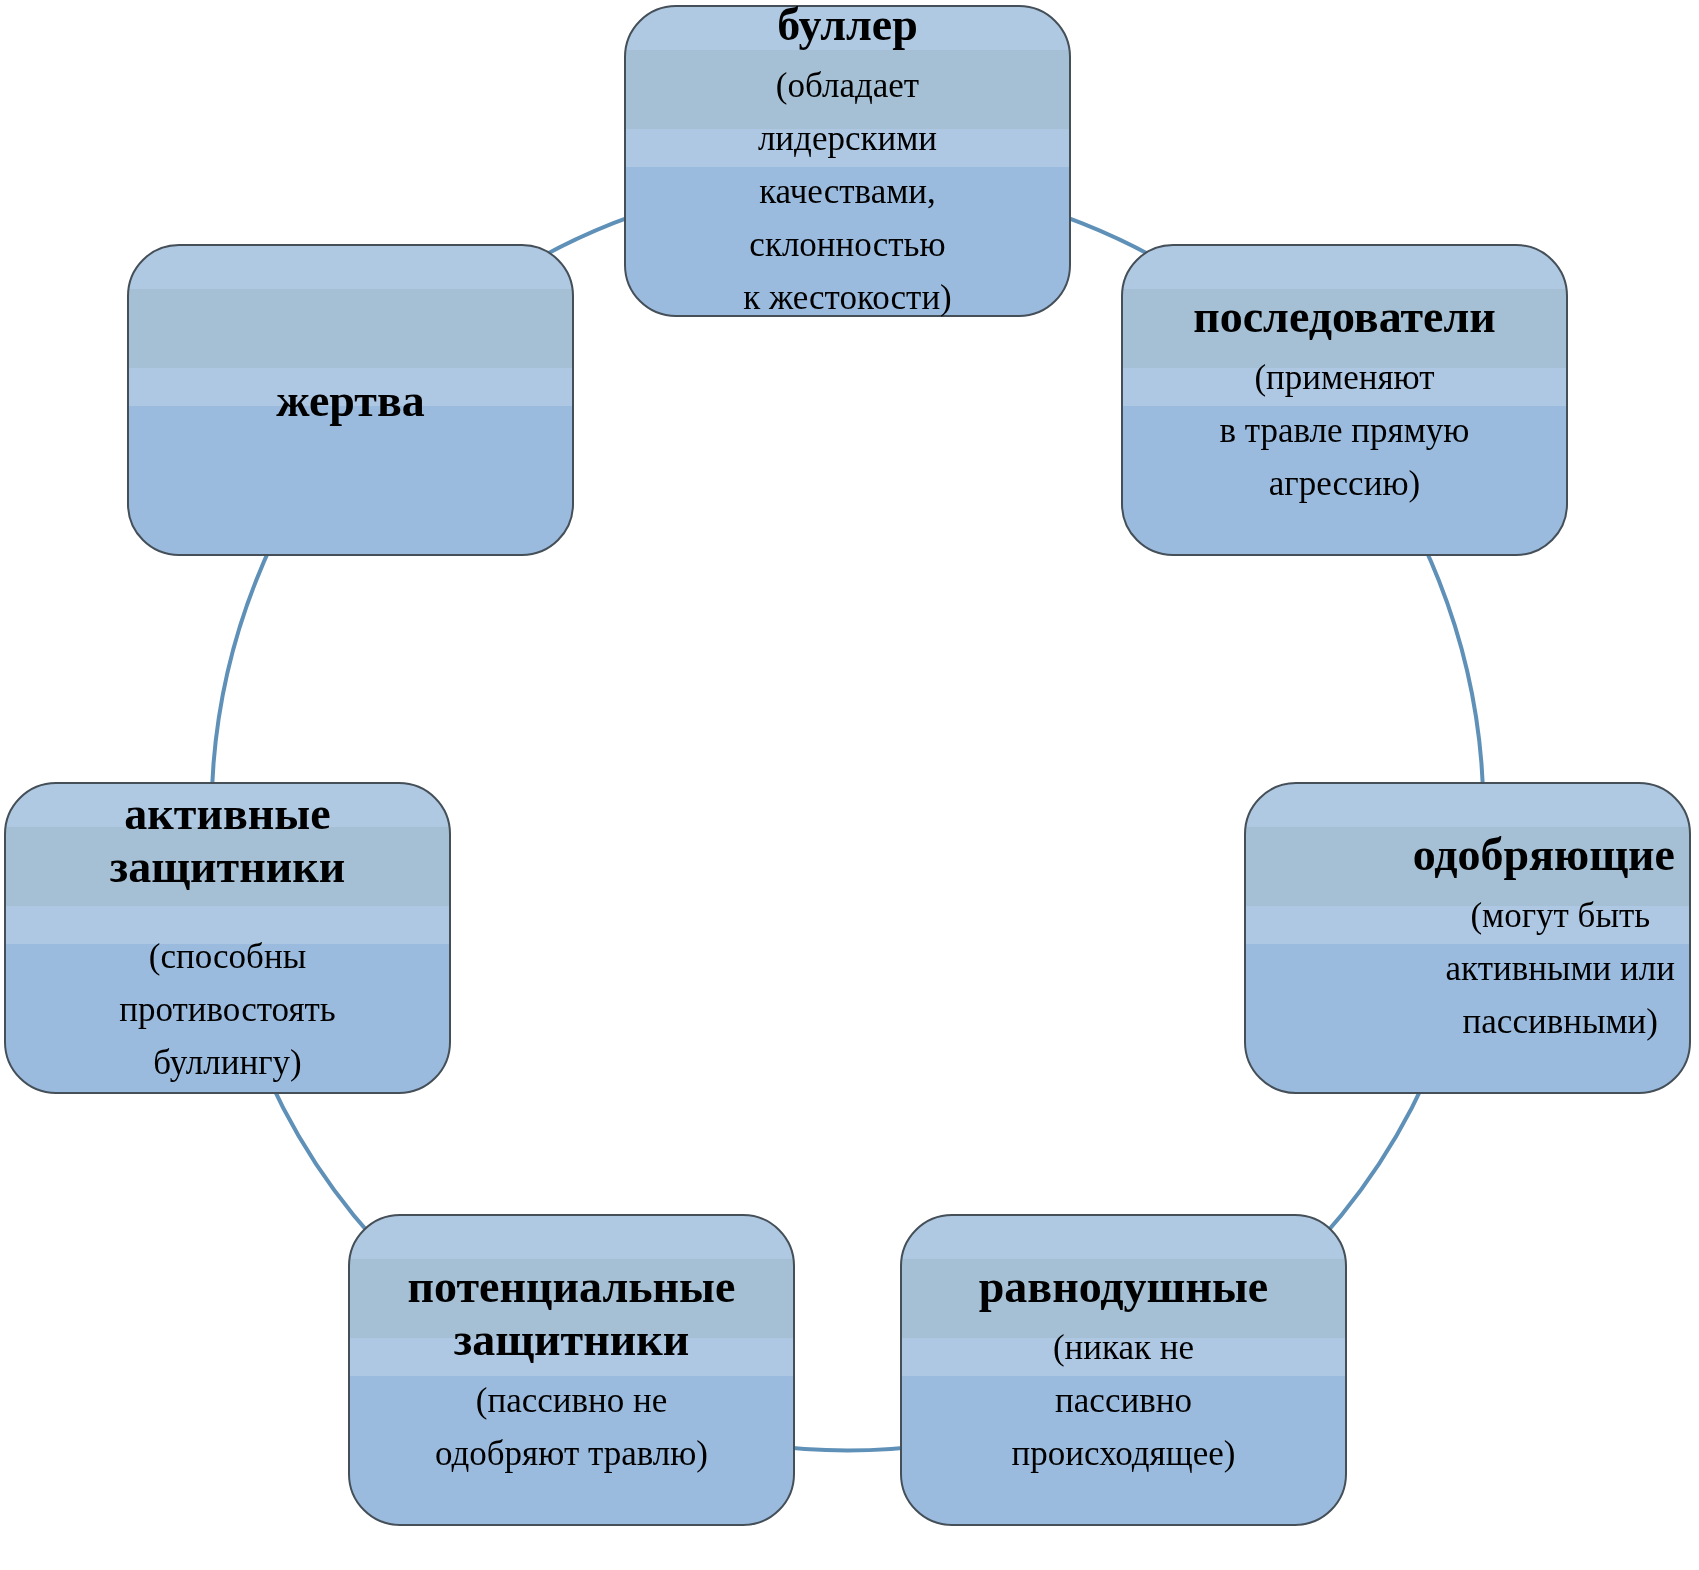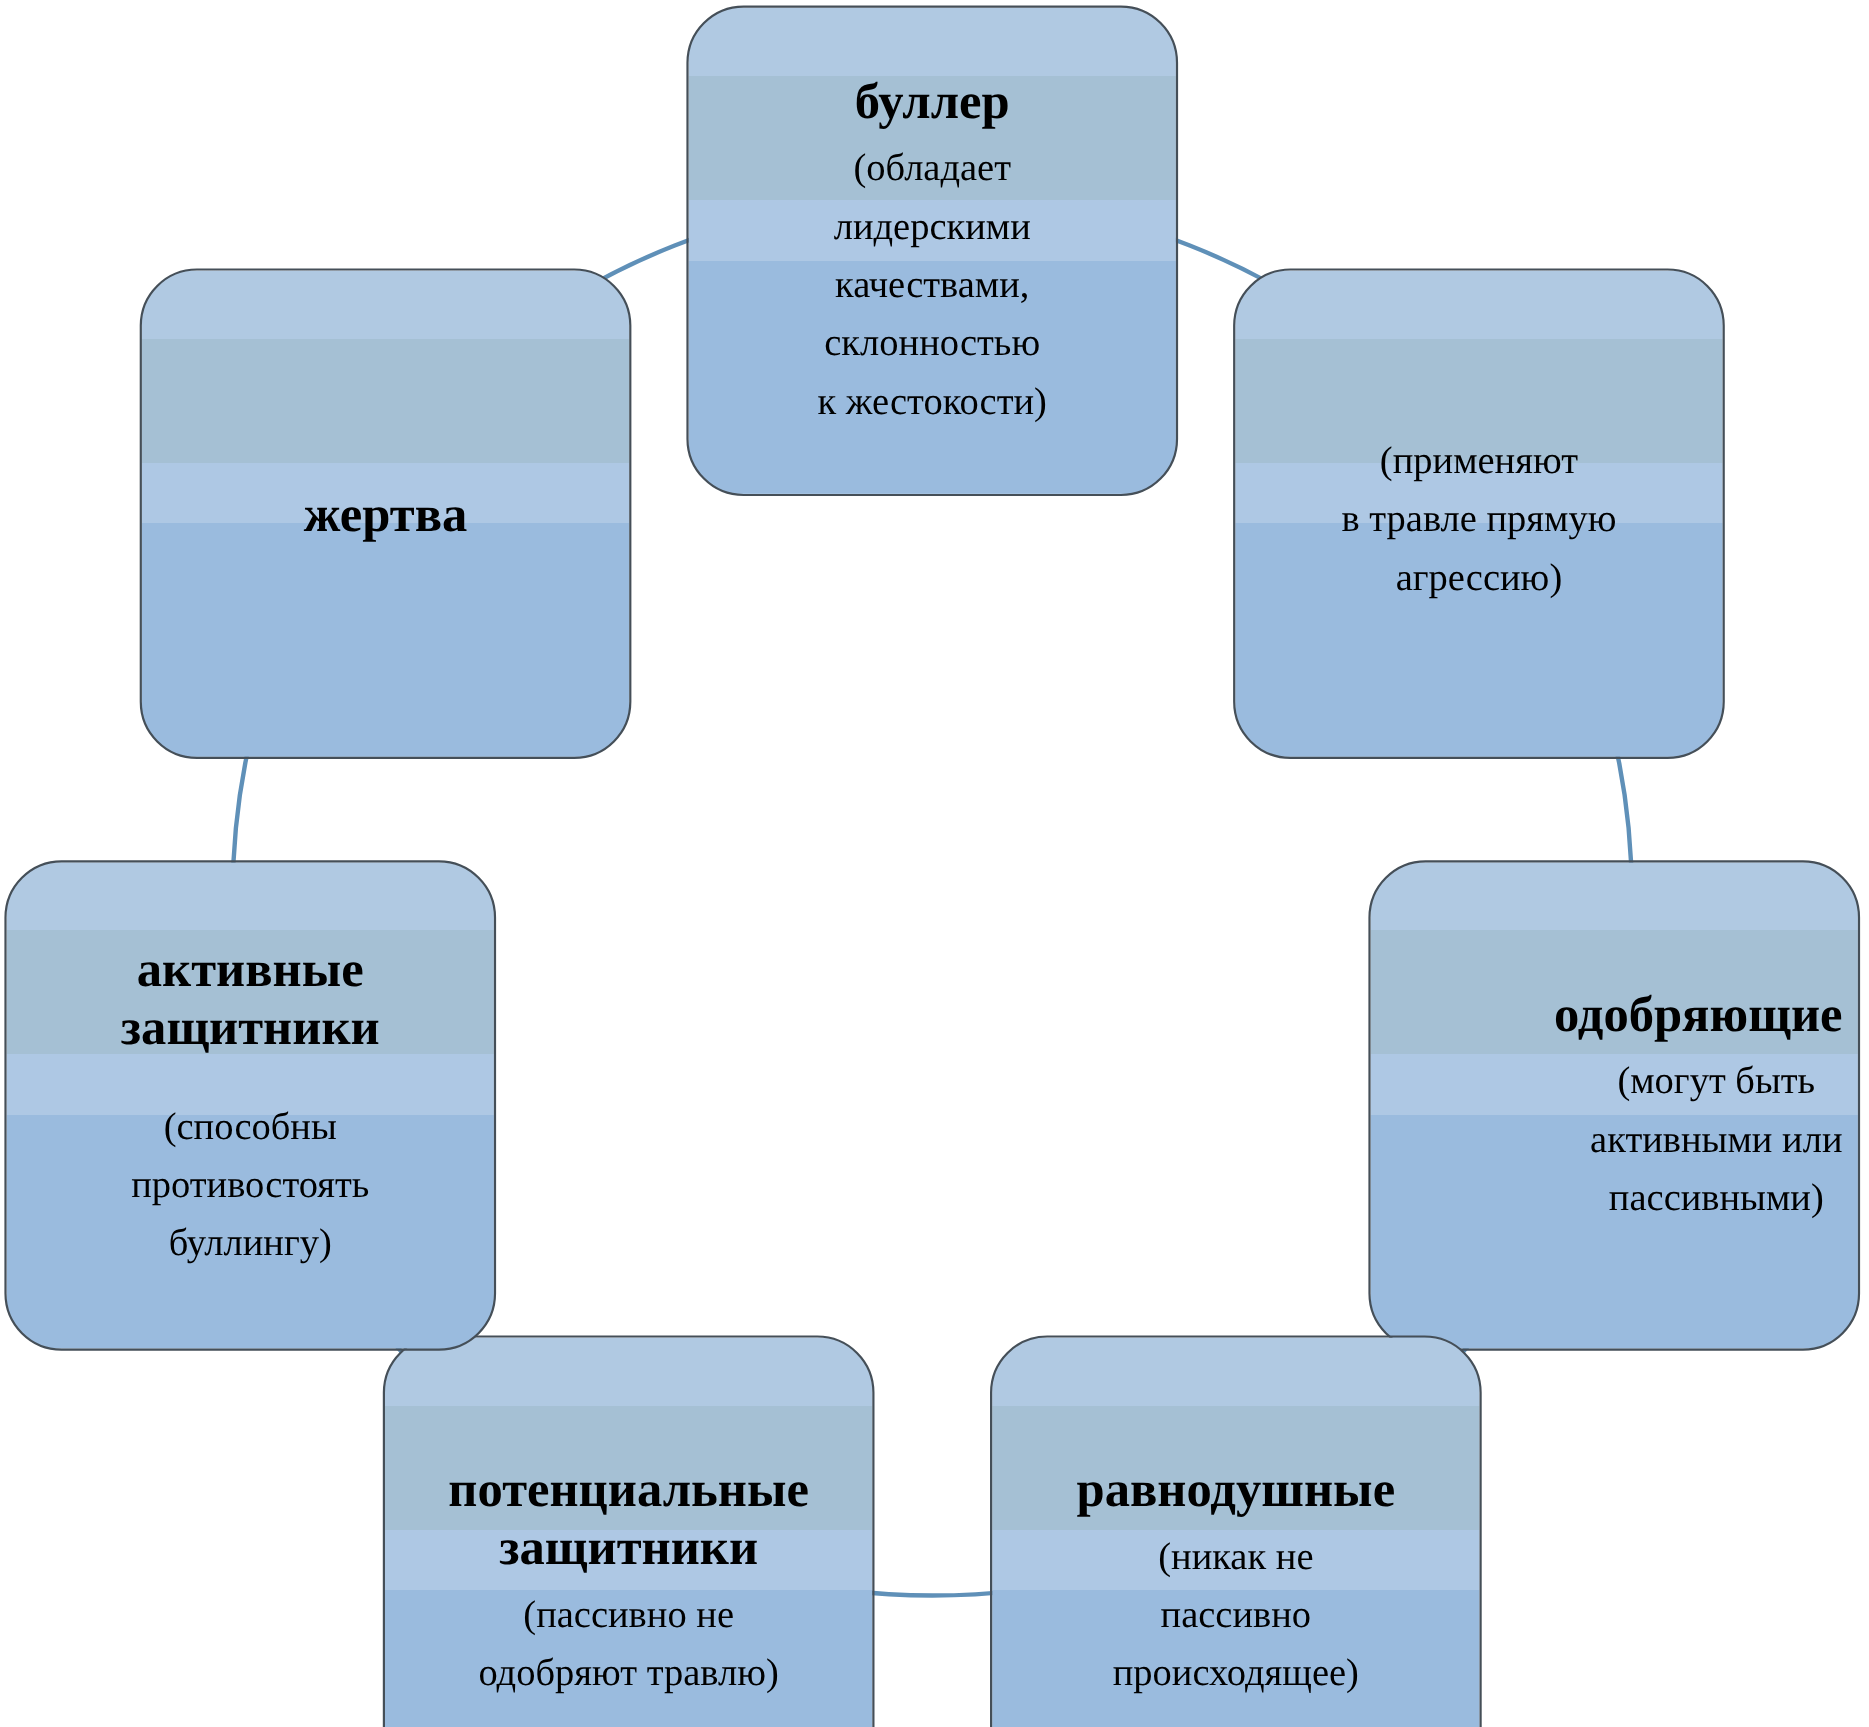--- a/index.html
+++ b/index.html
@@ -9,21 +9,21 @@
     height: 1570px;
     overflow: hidden;
     background: var(--bg, #ffffff);
     font-family: "Liberation Serif", "DejaVu Serif", serif;
     color: var(--text-color, #000);
   }
   .ring-svg { position: absolute; left: 0; top: 0; }
   .node {
     position: absolute;
     width: 447px;
-    height: 446px;
+    height: 312px;
     box-sizing: border-box;
     border: 2px solid var(--node-border, #454f58);
     border-radius: 52px;
     background: linear-gradient(
       to bottom,
       var(--band-a) 0%,   var(--band-a) 14%,
       var(--band-b) 14%,  var(--band-b) 39.5%,
       var(--band-c) 39.5%,var(--band-c) 52%,
       var(--band-d) 52%,  var(--band-d) 100%
     );
@@ -67,20 +67,21 @@
   <div class="node pos-buller">
     <div class="node-title">буллер</div>
     <div class="node-desc">(обладает
 лидерскими
 качествами,
 склонностью
 к жестокости)</div>
   </div>
 
   <div class="node pos-posledovateli">
+    <div class="node-title">последователи</div>
     <div class="node-desc">(применяют
 в травле прямую
 агрессию)</div>
   </div>
 
   <div class="node pos-odobr">
     <div class="node-title">одобряющие</div>
     <div class="node-desc">(могут быть
 активными или
 пассивными)</div>

